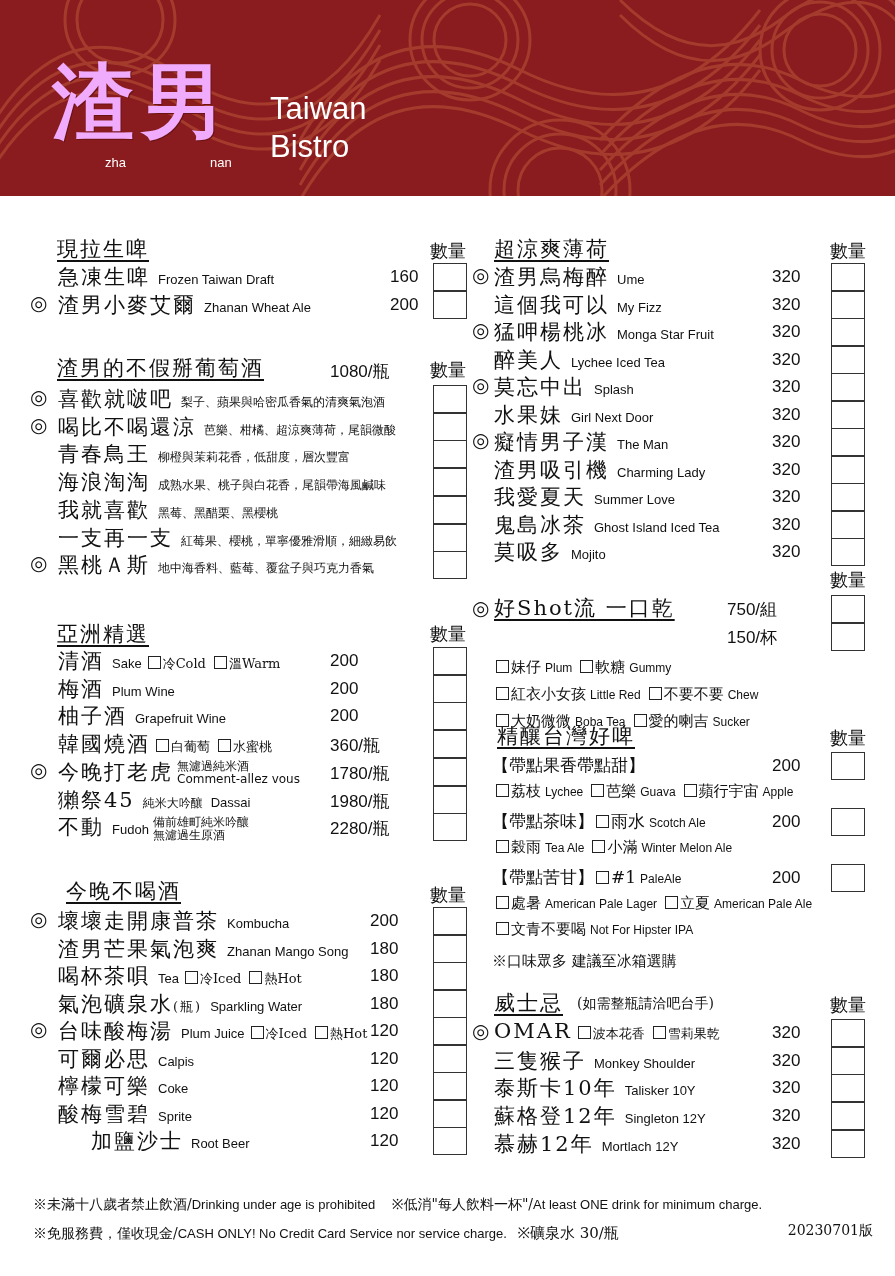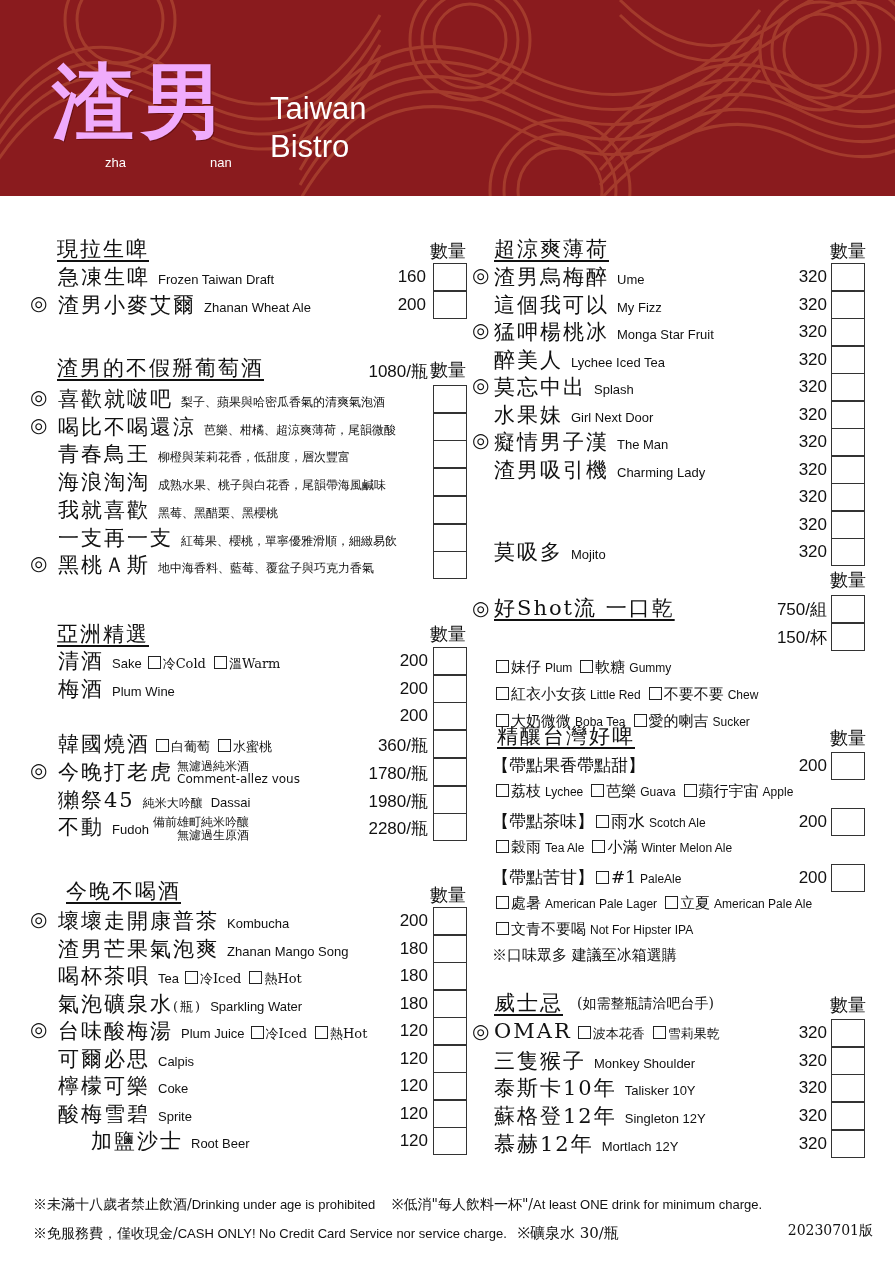--- a/index.html
+++ b/index.html
@@ -32,21 +32,21 @@
   .sec-title {
     position: absolute; font-size: 21px; text-decoration: underline; text-underline-offset: 4px;
     white-space: nowrap; letter-spacing: 2px;
   }
   .qty-label { position: absolute; font-size: 18px; white-space: nowrap; text-align: center; }
   .row { position: absolute; left: 0; height: 27px; width: 100%; white-space: nowrap; }
   .mark { position: absolute; left: 0; font-size: 20px; top: 0; }
   .name { position: absolute; font-size: 21px; top: 0; letter-spacing: 2px; }
   .desc { font-size: 12px; letter-spacing: 0; margin-left: 8px; font-family: "DejaVu Sans", sans-serif; }
   .en { font-family: "Liberation Sans", sans-serif; font-size: 13px; letter-spacing: 0; margin-left: 8px; }
-  .price { position: absolute; font-family: "Liberation Sans", sans-serif; font-size: 17px; top: 4px; text-align: right; }
+  .price { position: absolute; font-family: "Liberation Sans", sans-serif; font-size: 17px; top: 4px; }
   .box { position: absolute; width: 34px; height: 28px; border: 1.5px solid #333; background: #fff; }
   .cb { display: inline-block; width: 13px; height: 13px; border: 1px solid #222; vertical-align: -1px; margin-right: 2px; }
   .small-row { position: absolute; white-space: nowrap; font-size: 15px; }
   .small-row .en { font-size: 12px; margin-left: 4px; }
   .opt { margin-right: 8px; }
 
   .footer { position: absolute; left: 33px; width: 845px; font-size: 14px; white-space: nowrap; }
   .footer .en { font-size: 13px; margin-left: 0; }
   .version { position: absolute; right: 22px; top: 1222px; font-size: 14px; font-family: "DejaVu Serif", serif; }
 </style>
@@ -175,20 +175,21 @@
     </div>
     <div class="box" style="left:403px;top:417px;"></div>
       <div class="row" style="top:444.7px;">
       <span class="mark"></span>
       <span class="name" style="left:28px;"><span>梅酒</span><span class="en">Plum Wine</span></span>
       <span class="price" style="left:300px;width:98px;">200</span>
     </div>
     <div class="box" style="left:403px;top:444.7px;"></div>
       <div class="row" style="top:472.4px;">
       <span class="mark"></span>
+      <span class="name" style="left:28px;"><span>柚子酒</span><span class="en">Grapefruit Wine</span></span>
       <span class="price" style="left:300px;width:98px;">200</span>
     </div>
     <div class="box" style="left:403px;top:472.4px;"></div>
       <div class="row" style="top:500.1px;">
       <span class="mark"></span>
       <span class="name" style="left:28px;"><span>韓國燒酒</span><span style="font-size:13px;letter-spacing:0;margin-left:6px;"><span class="opt"><span class="cb"></span><span>白葡萄</span></span><span class="opt"><span class="cb"></span><span>水蜜桃</span></span></span></span>
       <span class="price" style="left:300px;width:98px;">360/瓶</span>
     </div>
     <div class="box" style="left:403px;top:500.1px;"></div>
       <div class="row" style="top:527.8px;">
@@ -198,21 +199,21 @@
     </div>
     <div class="box" style="left:403px;top:527.8px;"></div>
       <div class="row" style="top:555.5px;">
       <span class="mark"></span>
       <span class="name" style="left:28px;"><span>獺祭45</span><span class="desc">純米大吟釀</span><span class="en">Dassai</span></span>
       <span class="price" style="left:300px;width:98px;">1980/瓶</span>
     </div>
     <div class="box" style="left:403px;top:555.5px;"></div>
       <div class="row" style="top:583.2px;">
       <span class="mark"></span>
-      <span class="name" style="left:28px;"><span>不動</span><span class="en">Fudoh</span><span style="display:inline-block;vertical-align:middle;line-height:13px;margin-left:4px;text-align:right;"><span class="desc" style="display:block;margin-left:0;">備前雄町純米吟釀</span><span class="desc" style="display:block;margin-left:0;">無濾過生原酒</span></span></span>
+      <span class="name" style="left:28px;"><span>不動</span><span class="en">Fudoh</span><span style="display:inline-block;vertical-align:middle;line-height:13px;margin-left:4px;"><span class="desc" style="display:block;margin-left:0;">備前雄町純米吟釀</span><span class="desc" style="display:block;margin-left:0;">無濾過生原酒</span></span></span>
       <span class="price" style="left:300px;width:98px;">2280/瓶</span>
     </div>
     <div class="box" style="left:403px;top:583.2px;"></div>
     </div>
 
   <div class="section" style="top:645px;">
     <div class="sec-title" style="left:36px;top:2px;">今晚不喝酒</div>
     <div class="qty-label" style="left:400px;top:8px;">數量</div>
   </div>
   <div id="noalc-rows">
@@ -322,25 +323,27 @@
     </div>
     <div class="box" style="left:359px;top:198px;"></div>
       <div class="row" style="top:225.5px;">
       <span class="mark"></span>
       <span class="name" style="left:22px;"><span>渣男吸引機</span><span class="en">Charming Lady</span></span>
       <span class="price" style="left:300px;width:55px;">320</span>
     </div>
     <div class="box" style="left:359px;top:225.5px;"></div>
       <div class="row" style="top:253px;">
       <span class="mark"></span>
+      <span class="name" style="left:22px;"><span>我愛夏天</span><span class="en">Summer Love</span></span>
       <span class="price" style="left:300px;width:55px;">320</span>
     </div>
     <div class="box" style="left:359px;top:253px;"></div>
       <div class="row" style="top:280.5px;">
       <span class="mark"></span>
+      <span class="name" style="left:22px;"><span>鬼島冰茶</span><span class="en">Ghost Island Iced Tea</span></span>
       <span class="price" style="left:300px;width:55px;">320</span>
     </div>
     <div class="box" style="left:359px;top:280.5px;"></div>
       <div class="row" style="top:308px;">
       <span class="mark"></span>
       <span class="name" style="left:22px;"><span>莫吸多</span><span class="en">Mojito</span></span>
       <span class="price" style="left:300px;width:55px;">320</span>
     </div>
     <div class="box" style="left:359px;top:308px;"></div>
     </div>
@@ -372,21 +375,21 @@
         <div class="small-row" style="left:24px;top:60px;"><span class="opt"><span class="cb"></span><span>荔枝</span><span class="en">Lychee</span></span><span class="opt"><span class="cb"></span><span>芭樂</span><span class="en">Guava</span></span><span class="opt"><span class="cb"></span><span>蘋行宇宙</span><span class="en">Apple</span></span></div>
         <div class="small-row" style="left:20px;top:88px;font-size:17px;"><span>【帶點茶味】</span><span style="margin-left:2px;"><span class="cb"></span><span>雨水</span><span class="en">Scotch Ale</span></span></div>
       <div class="price" style="left:300px;top:90px;width:55px;">200</div>
       <div class="box" style="left:359px;top:86px;"></div>
         <div class="small-row" style="left:24px;top:116px;"><span class="opt"><span class="cb"></span><span>穀雨</span><span class="en">Tea Ale</span></span><span class="opt"><span class="cb"></span><span>小滿</span><span class="en">Winter Melon Ale</span></span></div>
         <div class="small-row" style="left:20px;top:144px;font-size:17px;"><span>【帶點苦甘】</span><span style="margin-left:2px;"><span class="cb"></span><span>#1</span><span class="en">PaleAle</span></span></div>
       <div class="price" style="left:300px;top:146px;width:55px;">200</div>
       <div class="box" style="left:359px;top:142px;"></div>
         <div class="small-row" style="left:24px;top:172px;"><span class="opt"><span class="cb"></span><span>處暑</span><span class="en">American Pale Lager</span></span><span class="opt"><span class="cb"></span><span>立夏</span><span class="en">American Pale Ale</span></span></div>
         <div class="small-row" style="left:24px;top:198px;"><span class="opt"><span class="cb"></span><span>文青不要喝</span><span class="en">Not For Hipster IPA</span></span></div>
-        <div class="small-row" style="left:20px;top:224px;">※口味眾多 建議至冰箱選購</div>
+        <div class="small-row" style="left:20px;top:230px;">※口味眾多 建議至冰箱選購</div>
       </div>
   </div>
 
   <div class="section" style="top:757px;">
     <div class="sec-title" style="left:22px;top:2px;text-decoration:underline;">威士忌</div>
     <div style="position:absolute;left:105px;top:8px;font-size:14px;white-space:nowrap;">(如需整瓶請洽吧台手)</div>
     <div class="qty-label" style="left:358px;top:6px;">數量</div>
   </div>
   <div id="whisky-rows">
       <div class="row" style="top:789px;">

